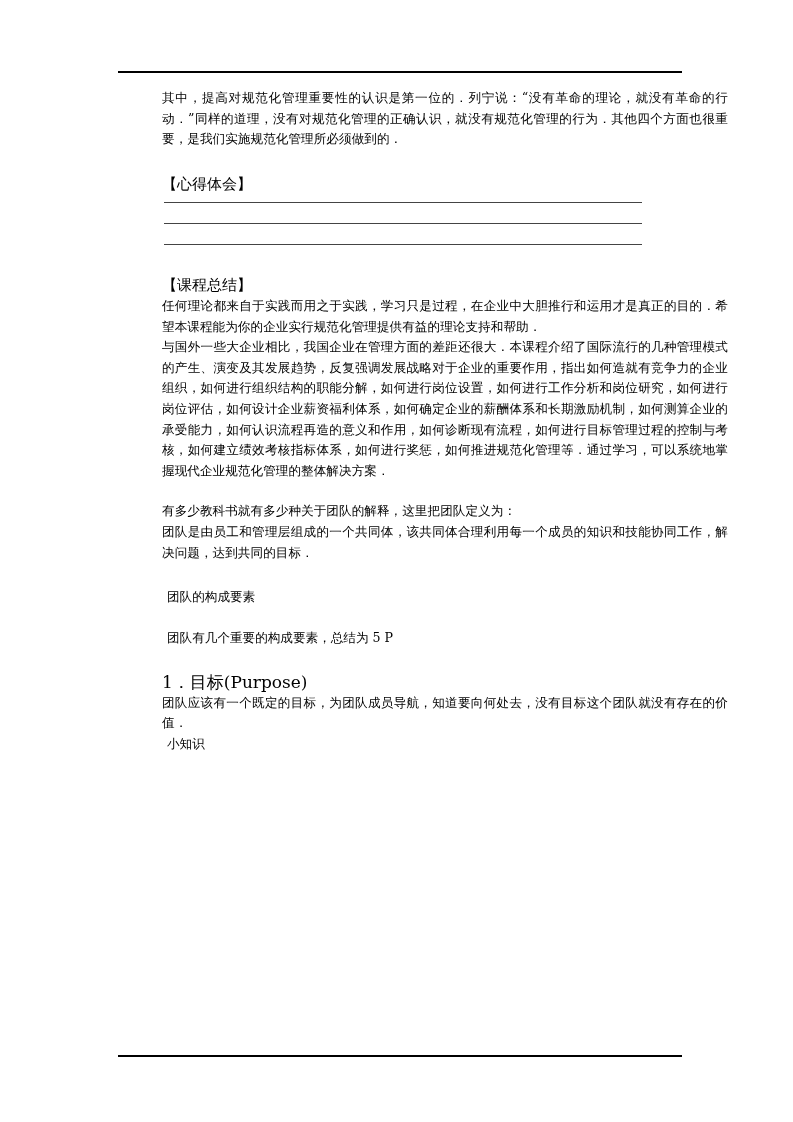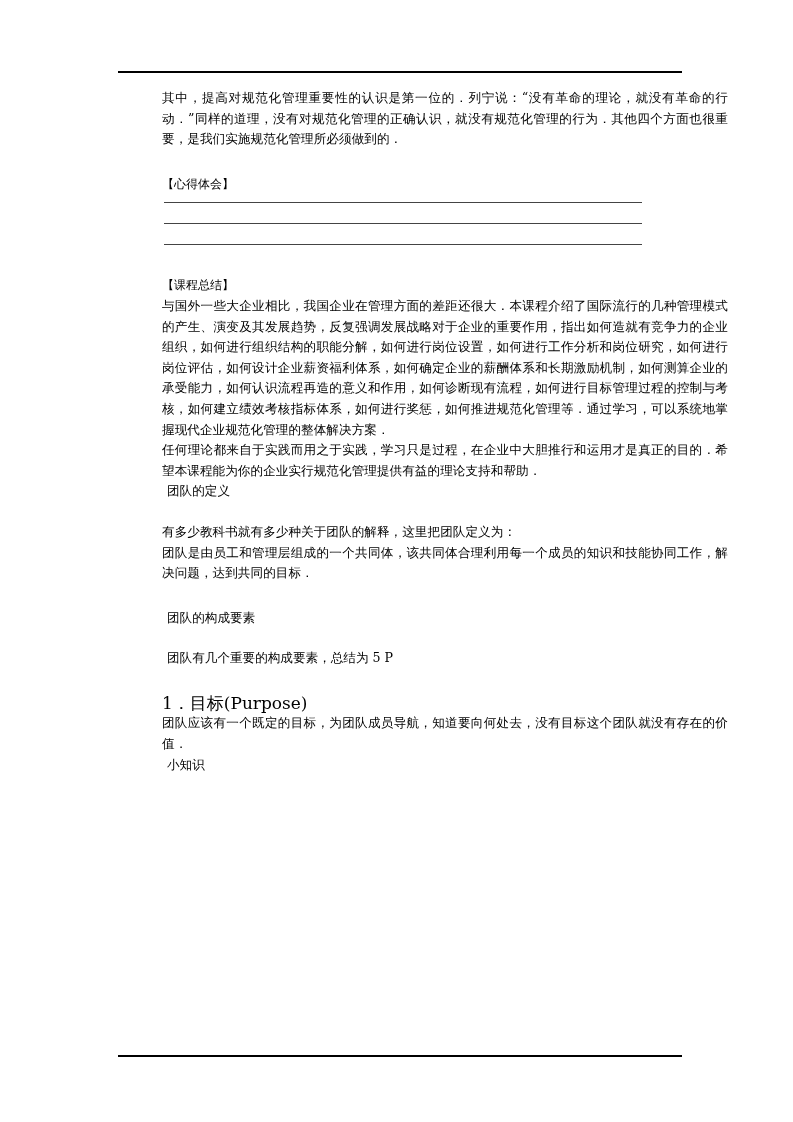--- a/index.html
+++ b/index.html
@@ -53,21 +53,21 @@
     letter-spacing: 0.05px;
   }
   .para {
     margin: 0 0 0 0;
   }
   .spacer-sm { height: 20px; }
   .spacer-md { height: 24px; }
   .spacer-xs { height: 10px; }
   .heading-bracket {
     margin: 0;
-    font-size: 12px;
+    font-size: 15px;
     line-height: 20.6px;
     font-weight: normal;
   }
   .blank-lines {
     margin: 0;
     padding: 0;
   }
   .blank-line {
     width: 478px;
     height: 1px;
@@ -106,25 +106,24 @@
       <div class="blank-line"></div>
       <div class="blank-line"></div>
       <div class="blank-line"></div>
     </div>
 
     <div class="spacer-xs"></div>
 
     <p class="heading-bracket">【课程总结】</p>
 
 
+    <p class="body para">任何理论都来自于实践而用之于实践，学习只是过程，在企业中大胆推行和运用才是真正的目的．希望本课程能为你的企业实行规范化管理提供有益的理论支持和帮助．</p>
+
     <p class="body para">与国外一些大企业相比，我国企业在管理方面的差距还很大．本课程介绍了国际流行的几种管理模式的产生、演变及其发展趋势，反复强调发展战略对于企业的重要作用，指出如何造就有竞争力的企业组织，如何进行组织结构的职能分解，如何进行岗位设置，如何进行工作分析和岗位研究，如何进行岗位评估，如何设计企业薪资福利体系，如何确定企业的薪酬体系和长期激励机制，如何测算企业的承受能力，如何认识流程再造的意义和作用，如何诊断现有流程，如何进行目标管理过程的控制与考核，如何建立绩效考核指标体系，如何进行奖惩，如何推进规范化管理等．通过学习，可以系统地掌握现代企业规范化管理的整体解决方案．</p>
 
-    <p class="body para">任何理论都来自于实践而用之于实践，学习只是过程，在企业中大胆推行和运用才是真正的目的．希望本课程能为你的企业实行规范化管理提供有益的理论支持和帮助．</p>
-
-    <p class="sub-heading">团队的定义</p>
 
     <div class="spacer-sm"></div>
 
     <p class="body para">有多少教科书就有多少种关于团队的解释，这里把团队定义为：</p>
 
     <p class="body para">团队是由员工和管理层组成的一个共同体，该共同体合理利用每一个成员的知识和技能协同工作，解决问题，达到共同的目标．</p>
 
     <div class="spacer-md"></div>
 
     <p class="sub-heading">团队的构成要素</p>

